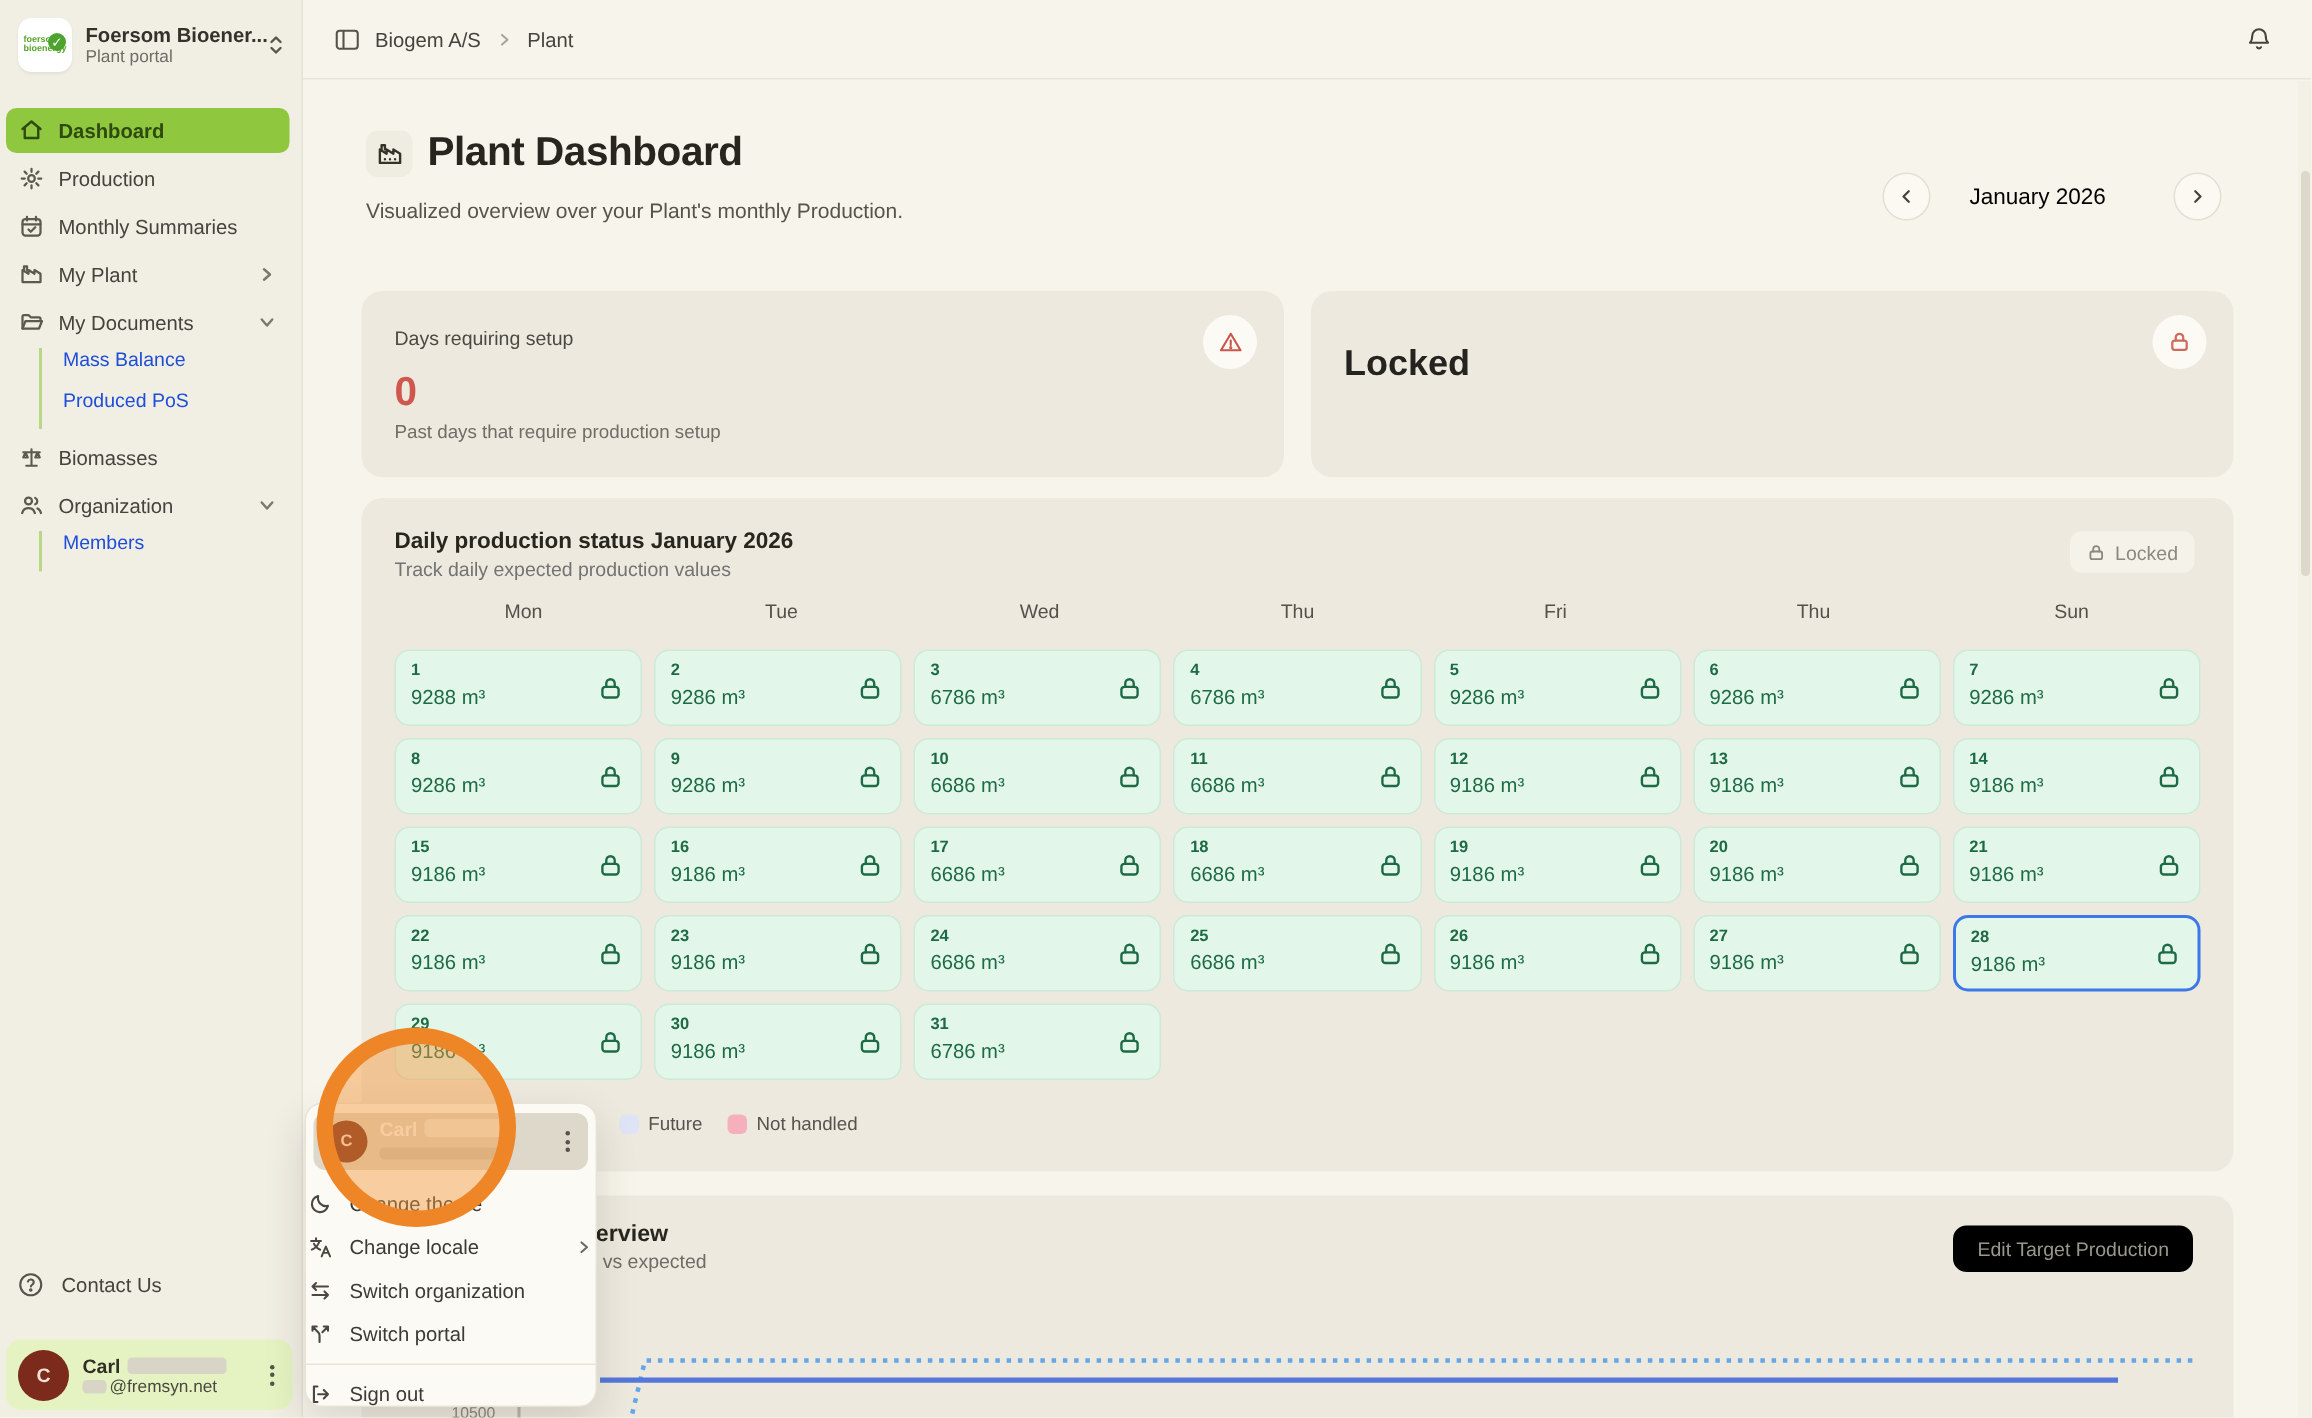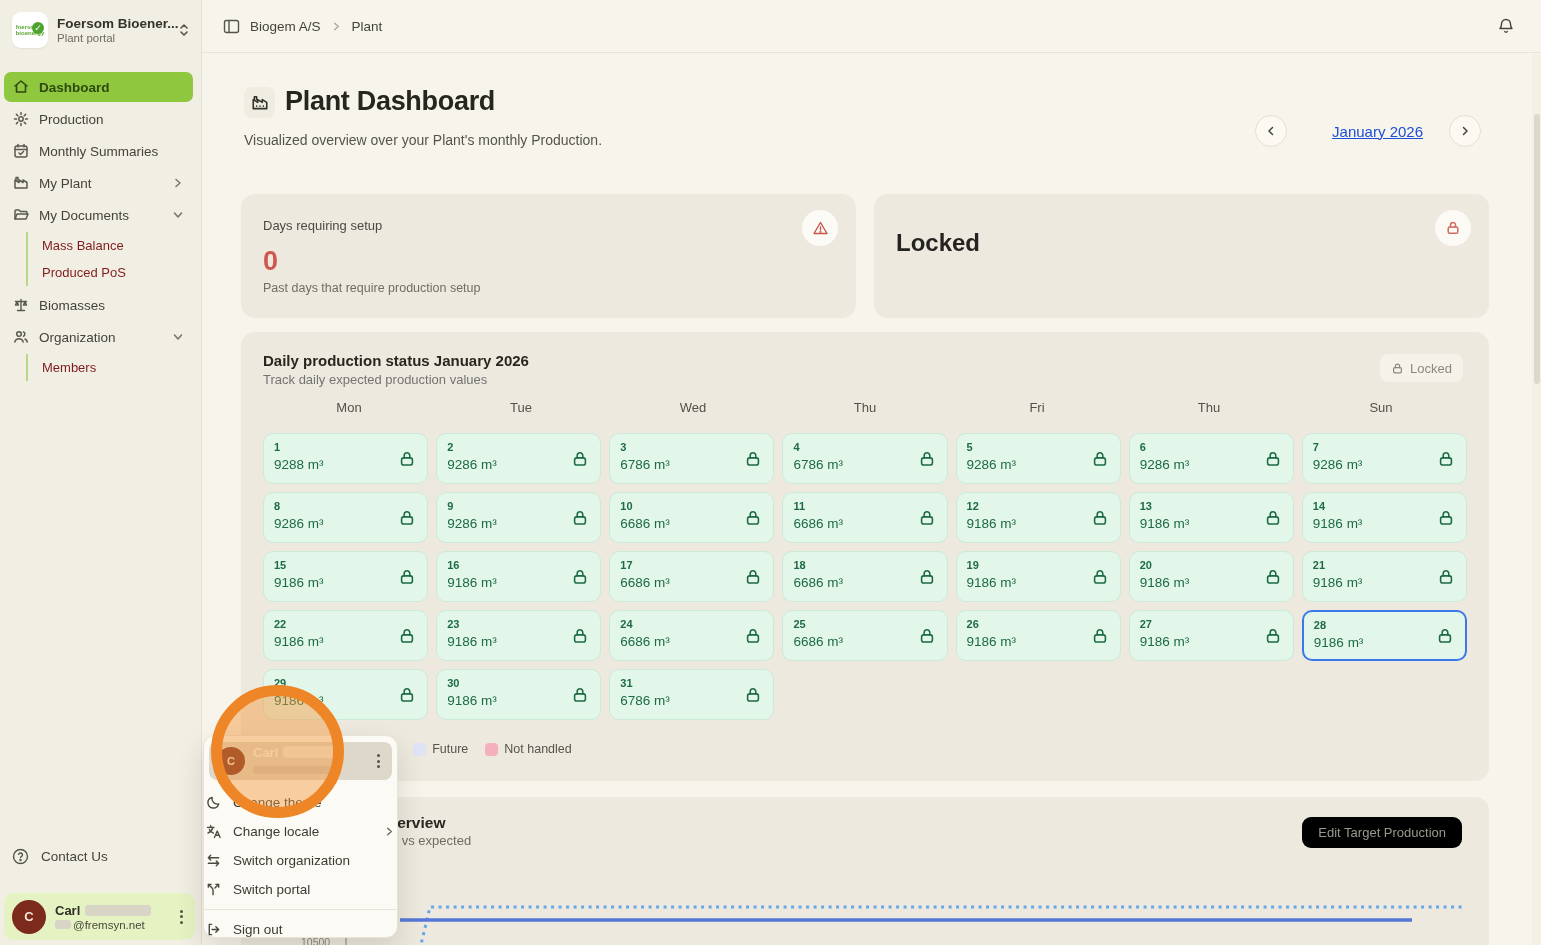--- a/index.html
+++ b/index.html
@@ -17,21 +17,21 @@
   .org-name { font-size:13.5px; font-weight:700; color:#33322B; white-space:nowrap; }
   .org-portal { font-size:11.5px; color:#6E6D63; margin-top:1px; }
   .nav { padding:14px 8px 0 4px; }
   .nav-item { display:flex; align-items:center; gap:10px; height:30px; padding:0 9px; border-radius:7px; font-size:13.5px; color:#45443C; cursor:pointer; margin-bottom:2px; }
   .nav-item svg { flex:0 0 auto; }
   .nav-item .lbl { flex:1; }
   .nav-item.active { background:#8FC73F; color:#2E4A0F; font-weight:700; }
   .nav-item.active svg { stroke:#2E4A0F; }
   .nav-ico { stroke:#5B5A4F; }
   .sub-group { margin:1px 0 4px 22px; border-left:2px solid #B9D887; padding-left:12px; }
-  .sub-item { height:27px; display:flex; align-items:center; font-size:13px; color:#7f1d1d; padding-left:2px; border-radius:6px; cursor:pointer; }
+  .sub-item { height:27px; display:flex; align-items:flex-start; font-size:13px; color:#1d4ed8; padding-left:2px; border-radius:6px; cursor:pointer; }
   .contact { position:absolute; left:12px; bottom:80px; display:flex; align-items:center; gap:12px; font-size:13.5px; color:#45443C; cursor:pointer; }
   .user-chip { position:absolute; left:4px; right:6px; bottom:5px; height:47px; background:#E5F3C2; border-radius:10px; display:flex; align-items:center; padding:0 8px; gap:9px; cursor:pointer; }
   .avatar { width:34px; height:34px; border-radius:50%; background:#7B2A1C; color:#F6E3D8; font-size:13px; font-weight:700; display:flex; align-items:center; justify-content:center; }
   .chip-meta { flex:1; min-width:0; }
   .chip-name-row { display:flex; align-items:center; gap:5px; }
   .chip-name { font-size:13px; font-weight:700; color:#2F2E27; }
   .redact { background:#D9D5C6; border-radius:3px; display:inline-block; }
   .chip-mail { font-size:11.5px; color:#4A493F; display:flex; align-items:center; gap:2px; margin-top:1px; }
   .kebab { display:flex; flex-direction:column; gap:2.5px; padding:4px; cursor:pointer; }
   .kebab i { width:3px; height:3px; border-radius:50%; background:#55544A; }
@@ -41,21 +41,21 @@
   .crumb { font-size:13.5px; color:#45443C; cursor:pointer; }
   .crumb-sep { color:#A8A69A; font-size:12px; }
   .bell { margin-left:auto; cursor:pointer; display:flex; }
 
   
   .title-ico-box { position:absolute; left:244px; top:87px; width:31px; height:31px; border-radius:8px; background:#EFECE1; display:flex; align-items:center; justify-content:center; }
   .page-title { position:absolute; left:285px; top:86px; font-size:27px; font-weight:700; color:#26251E; letter-spacing:-0.3px; }
   .page-sub { position:absolute; left:244px; top:132px; font-size:14px; color:#55544B; }
   .month-nav { position:absolute; right:60px; top:115px; display:flex; align-items:center; gap:26px; }
   .mn-btn { width:32px; height:32px; border-radius:50%; background:#FBF9F2; border:1px solid #E3DFD2; display:flex; align-items:center; justify-content:center; cursor:pointer; }
-  .mn-label { font-size:15px; color:#1d4ed8; min-width:110px; text-align:right;text-decoration:underline; }
+  .mn-label { font-size:15px; color:#000000; min-width:110px; text-align:left; }
 
   
   .card { position:absolute; top:194px; height:124px; width:615px; background:#EDE9DF; border-radius:14px; padding:24px 22px 0 22px; }
   .card.c1 { left:241px; } .card.c2 { left:874px; }
   .card-label { font-size:13px; color:#4B4A42; }
   .card-icon { position:absolute; right:18px; top:16px; width:36px; height:36px; border-radius:50%; background:#FCFAF4; display:flex; align-items:center; justify-content:center; }
   .card-value-red { margin-top:13px; font-size:27px; font-weight:700; color:#CF584E; }
   .card-value-dark { margin-top:11px; font-size:24px; font-weight:800; color:#242320; }
   .card-desc { margin-top:4px; font-size:12.5px; color:#6F6E64; }
 

